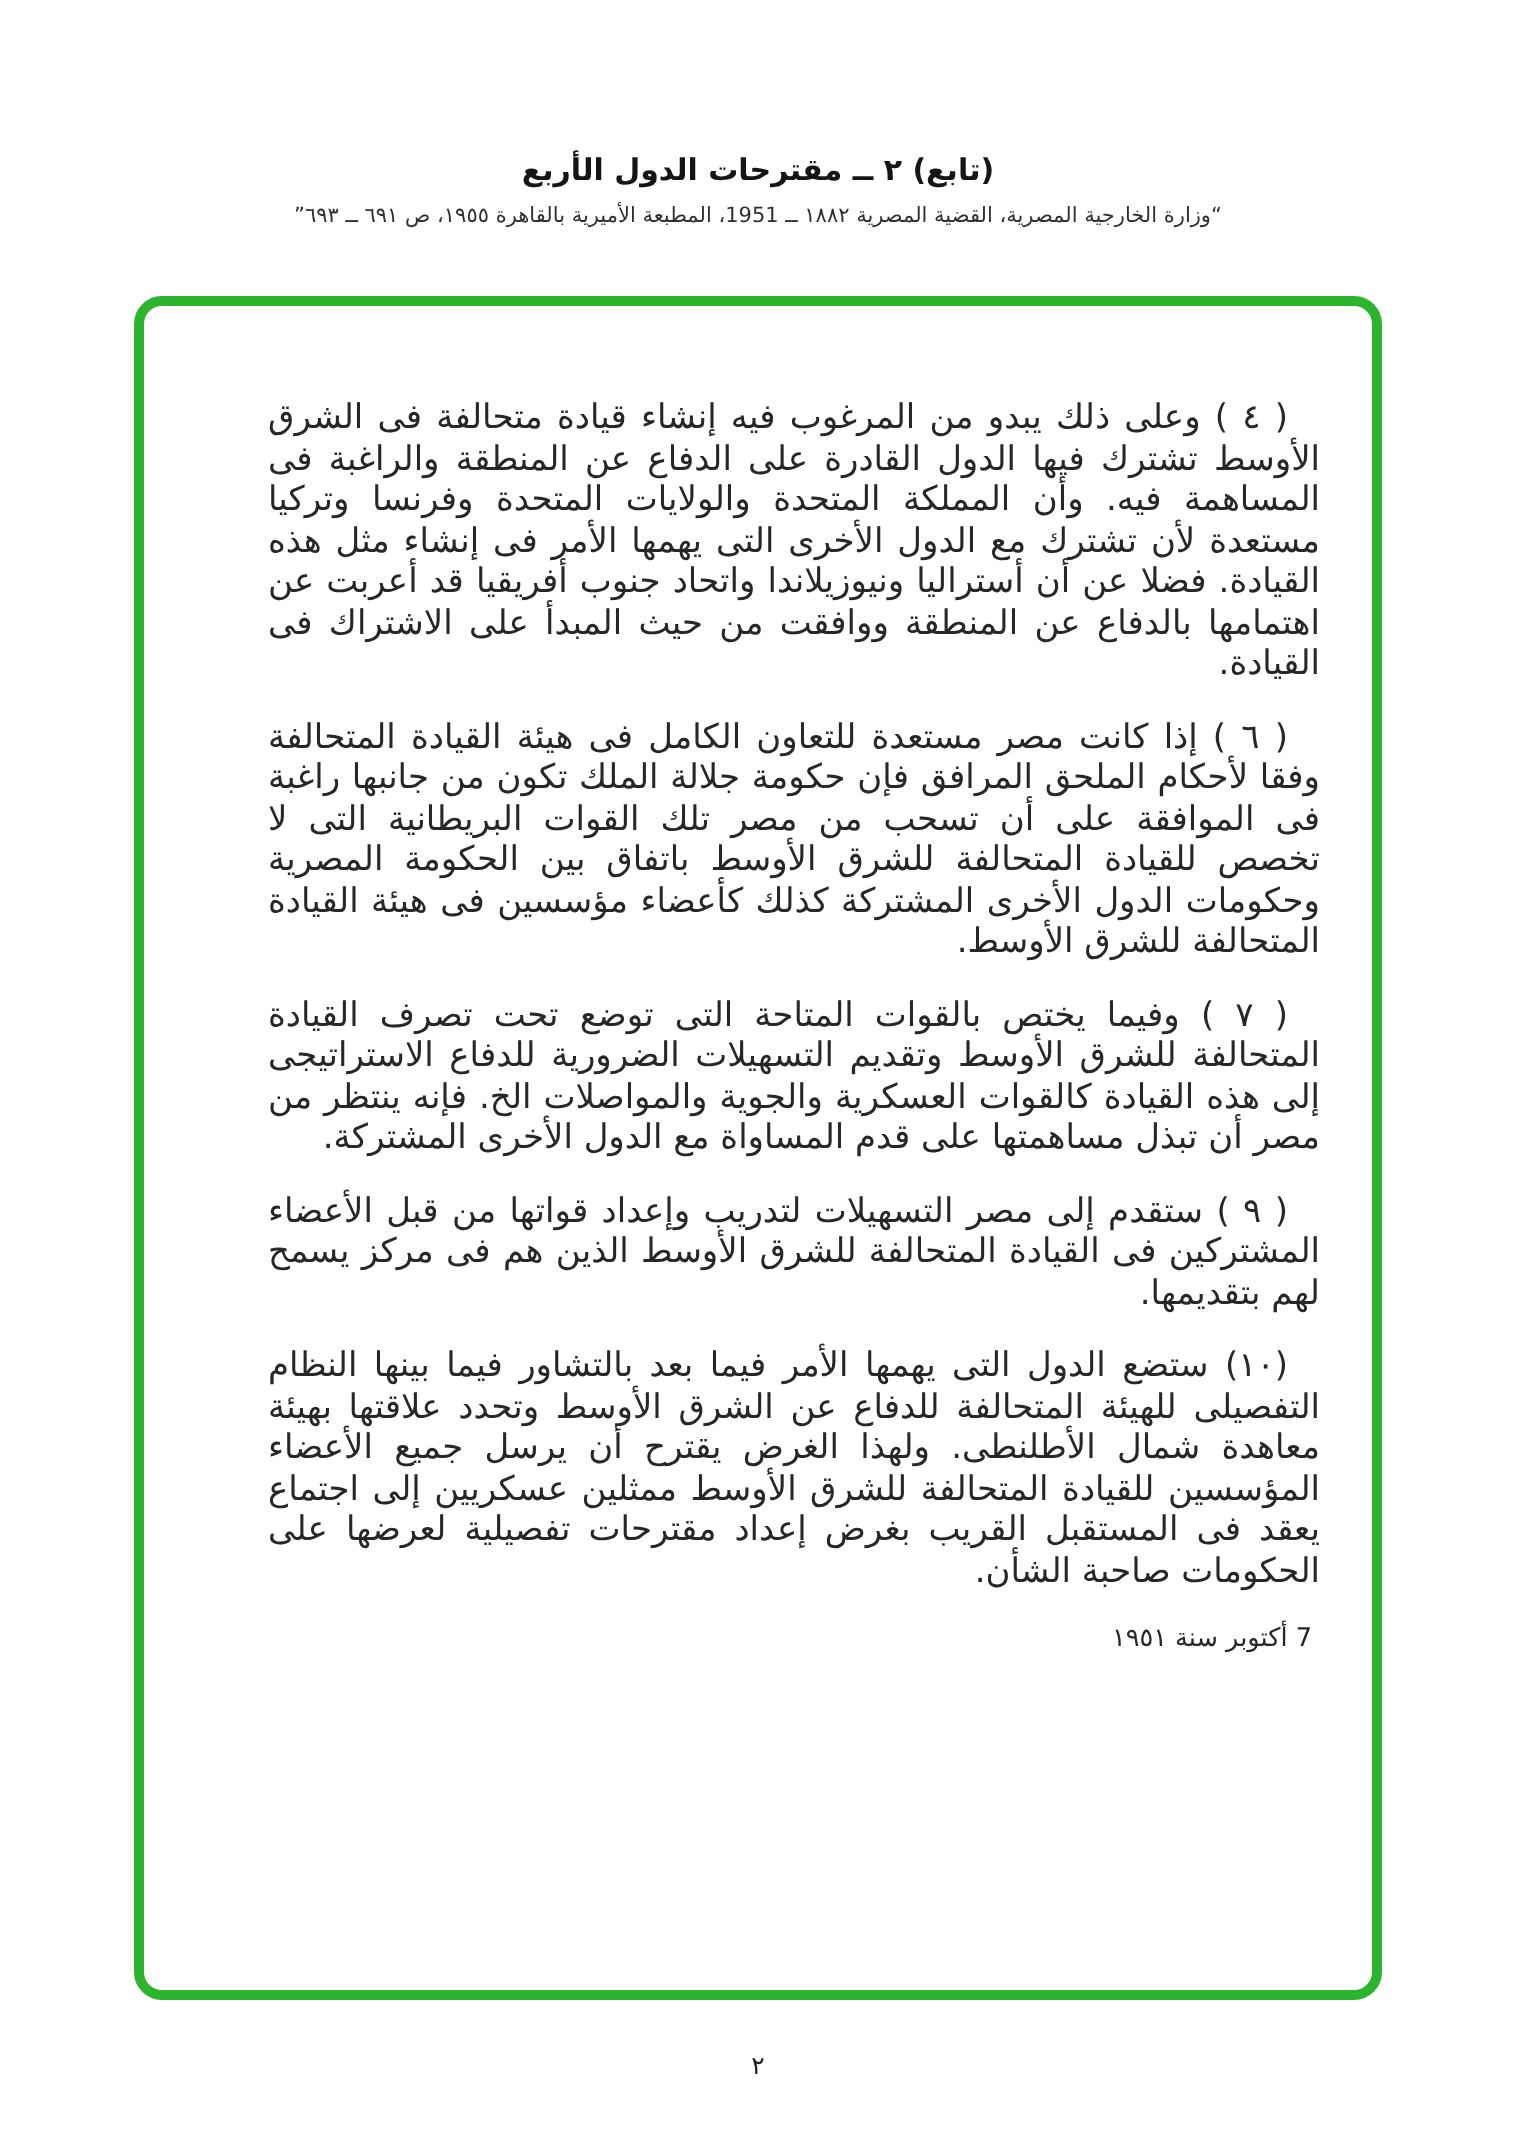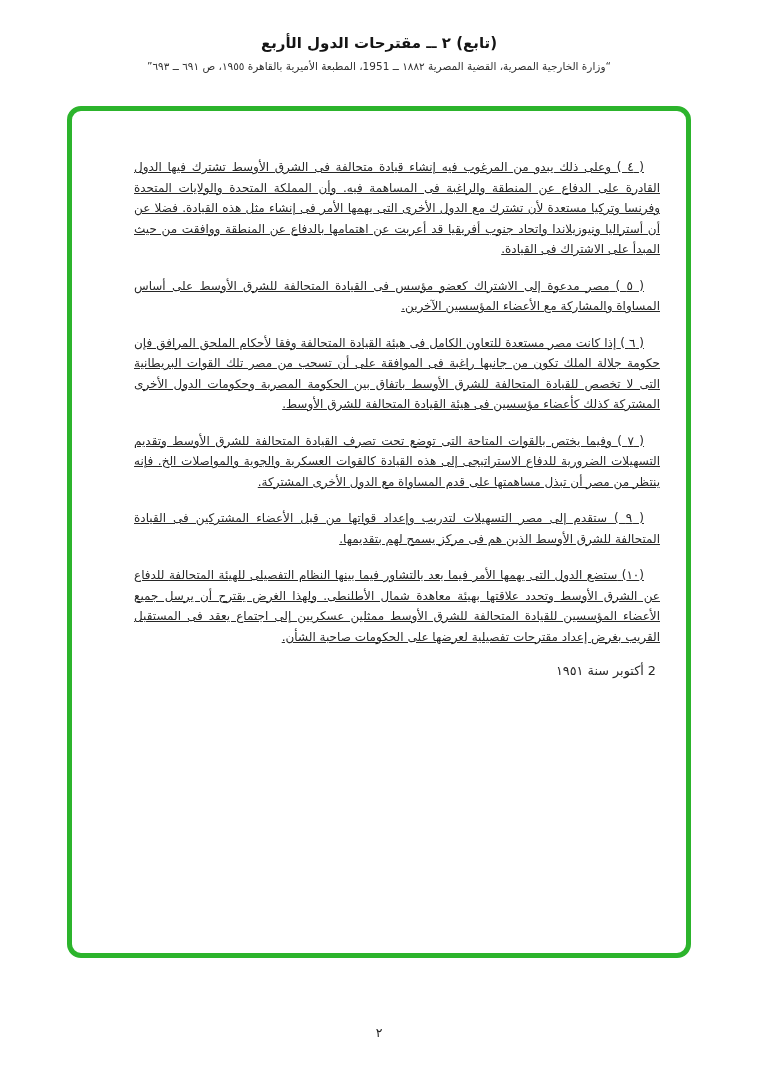--- a/index.html
+++ b/index.html
@@ -6,21 +6,21 @@
   html, body { background: #ffffff; }
   body {
     width: 758px;
     height: 1078px;
     position: relative;
     font-family: "DejaVu Sans", sans-serif;
     color: #262626;
     overflow: hidden;
   }
   .page-header {
-    padding-top: 34px;
+    padding-top: 76px;
     text-align: center;
     direction: rtl;
   }
   .doc-title {
     font-size: 15px;
     font-weight: bold;
     color: #151515;
     letter-spacing: 0.2px;
   }
   .doc-source {
@@ -33,27 +33,26 @@
     height: 852px;
     margin: 34px auto 0 auto;
     border: 5px solid #2cb42c;
     border-radius: 14px;
     padding: 46px 26px 20px 62px;
     direction: rtl;
     overflow: hidden;
     background: #ffffff;
   }
   .para {
-    font-size: 12px;
+    font-size: 17px;
     line-height: 20.5px;
     text-align: justify;
     color: #272727;
     margin-bottom: 16px;
     text-indent: 16px;
-    text-decoration: underline;
   }
   .para-num {
     letter-spacing: 1px;
     white-space: nowrap;
   }
   .date-line {
     font-size: 12.8px;
     margin-top: 12px;
     text-align: right;
     padding-right: 4px;
@@ -72,21 +71,20 @@
 </head>
 <body>
 
 <div class="page-header">
   <div class="doc-title">(تابع) ٢ ــ مقترحات الدول الأربع</div>
   <div class="doc-source">“وزارة الخارجية المصرية، القضية المصرية ١٨٨٢ ــ 1951، المطبعة الأميرية بالقاهرة ١٩٥٥، ص ٦٩١ ــ ٦٩٣”</div>
 </div>
 
 <div class="highlight-box" style="border-color: rgb(44, 180, 44);">
   <p class="para"><span class="para-num">( ٤ )</span> <span>وعلى ذلك يبدو من المرغوب فيه إنشاء قيادة متحالفة فى الشرق الأوسط تشترك فيها الدول القادرة على الدفاع عن المنطقة والراغبة فى المساهمة فيه. وأن المملكة المتحدة والولايات المتحدة وفرنسا وتركيا مستعدة لأن تشترك مع الدول الأخرى التى يهمها الأمر فى إنشاء مثل هذه القيادة. فضلا عن أن أستراليا ونيوزيلاندا واتحاد جنوب أفريقيا قد أعربت عن اهتمامها بالدفاع عن المنطقة ووافقت من حيث المبدأ على الاشتراك فى القيادة.</span></p>
-  <p class="para"><span class="para-num">( ٥ )</span> <span>مصر مدعوة إلى الاشتراك كعضو مؤسس فى القيادة المتحالفة للشرق الأوسط على أساس المساواة والمشاركة مع الأعضاء المؤسسين الآخرين.</span></p>
   <p class="para"><span class="para-num">( ٦ )</span> <span>إذا كانت مصر مستعدة للتعاون الكامل فى هيئة القيادة المتحالفة وفقا لأحكام الملحق المرافق فإن حكومة جلالة الملك تكون من جانبها راغبة فى الموافقة على أن تسحب من مصر تلك القوات البريطانية التى لا تخصص للقيادة المتحالفة للشرق الأوسط باتفاق بين الحكومة المصرية وحكومات الدول الأخرى المشتركة كذلك كأعضاء مؤسسين فى هيئة القيادة المتحالفة للشرق الأوسط.</span></p>
   <p class="para"><span class="para-num">( ٧ )</span> <span>وفيما يختص بالقوات المتاحة التى توضع تحت تصرف القيادة المتحالفة للشرق الأوسط وتقديم التسهيلات الضرورية للدفاع الاستراتيجى إلى هذه القيادة كالقوات العسكرية والجوية والمواصلات الخ. فإنه ينتظر من مصر أن تبذل مساهمتها على قدم المساواة مع الدول الأخرى المشتركة.</span></p>
   <p class="para"><span class="para-num">( ٩ )</span> <span>ستقدم إلى مصر التسهيلات لتدريب وإعداد قواتها من قبل الأعضاء المشتركين فى القيادة المتحالفة للشرق الأوسط الذين هم فى مركز يسمح لهم بتقديمها.</span></p>
   <p class="para"><span class="para-num">(١٠)</span> <span>ستضع الدول التى يهمها الأمر فيما بعد بالتشاور فيما بينها النظام التفصيلى للهيئة المتحالفة للدفاع عن الشرق الأوسط وتحدد علاقتها بهيئة معاهدة شمال الأطلنطى. ولهذا الغرض يقترح أن يرسل جميع الأعضاء المؤسسين للقيادة المتحالفة للشرق الأوسط ممثلين عسكريين إلى اجتماع يعقد فى المستقبل القريب بغرض إعداد مقترحات تفصيلية لعرضها على الحكومات صاحبة الشأن.</span></p>
-  <div class="date-line">2 أكتوبر سنة ١٩٥١</div>
+  <div class="date-line">7 أكتوبر سنة ١٩٥١</div>
 </div>
 
 <div class="page-number">٢</div>
 
 </body></html>

